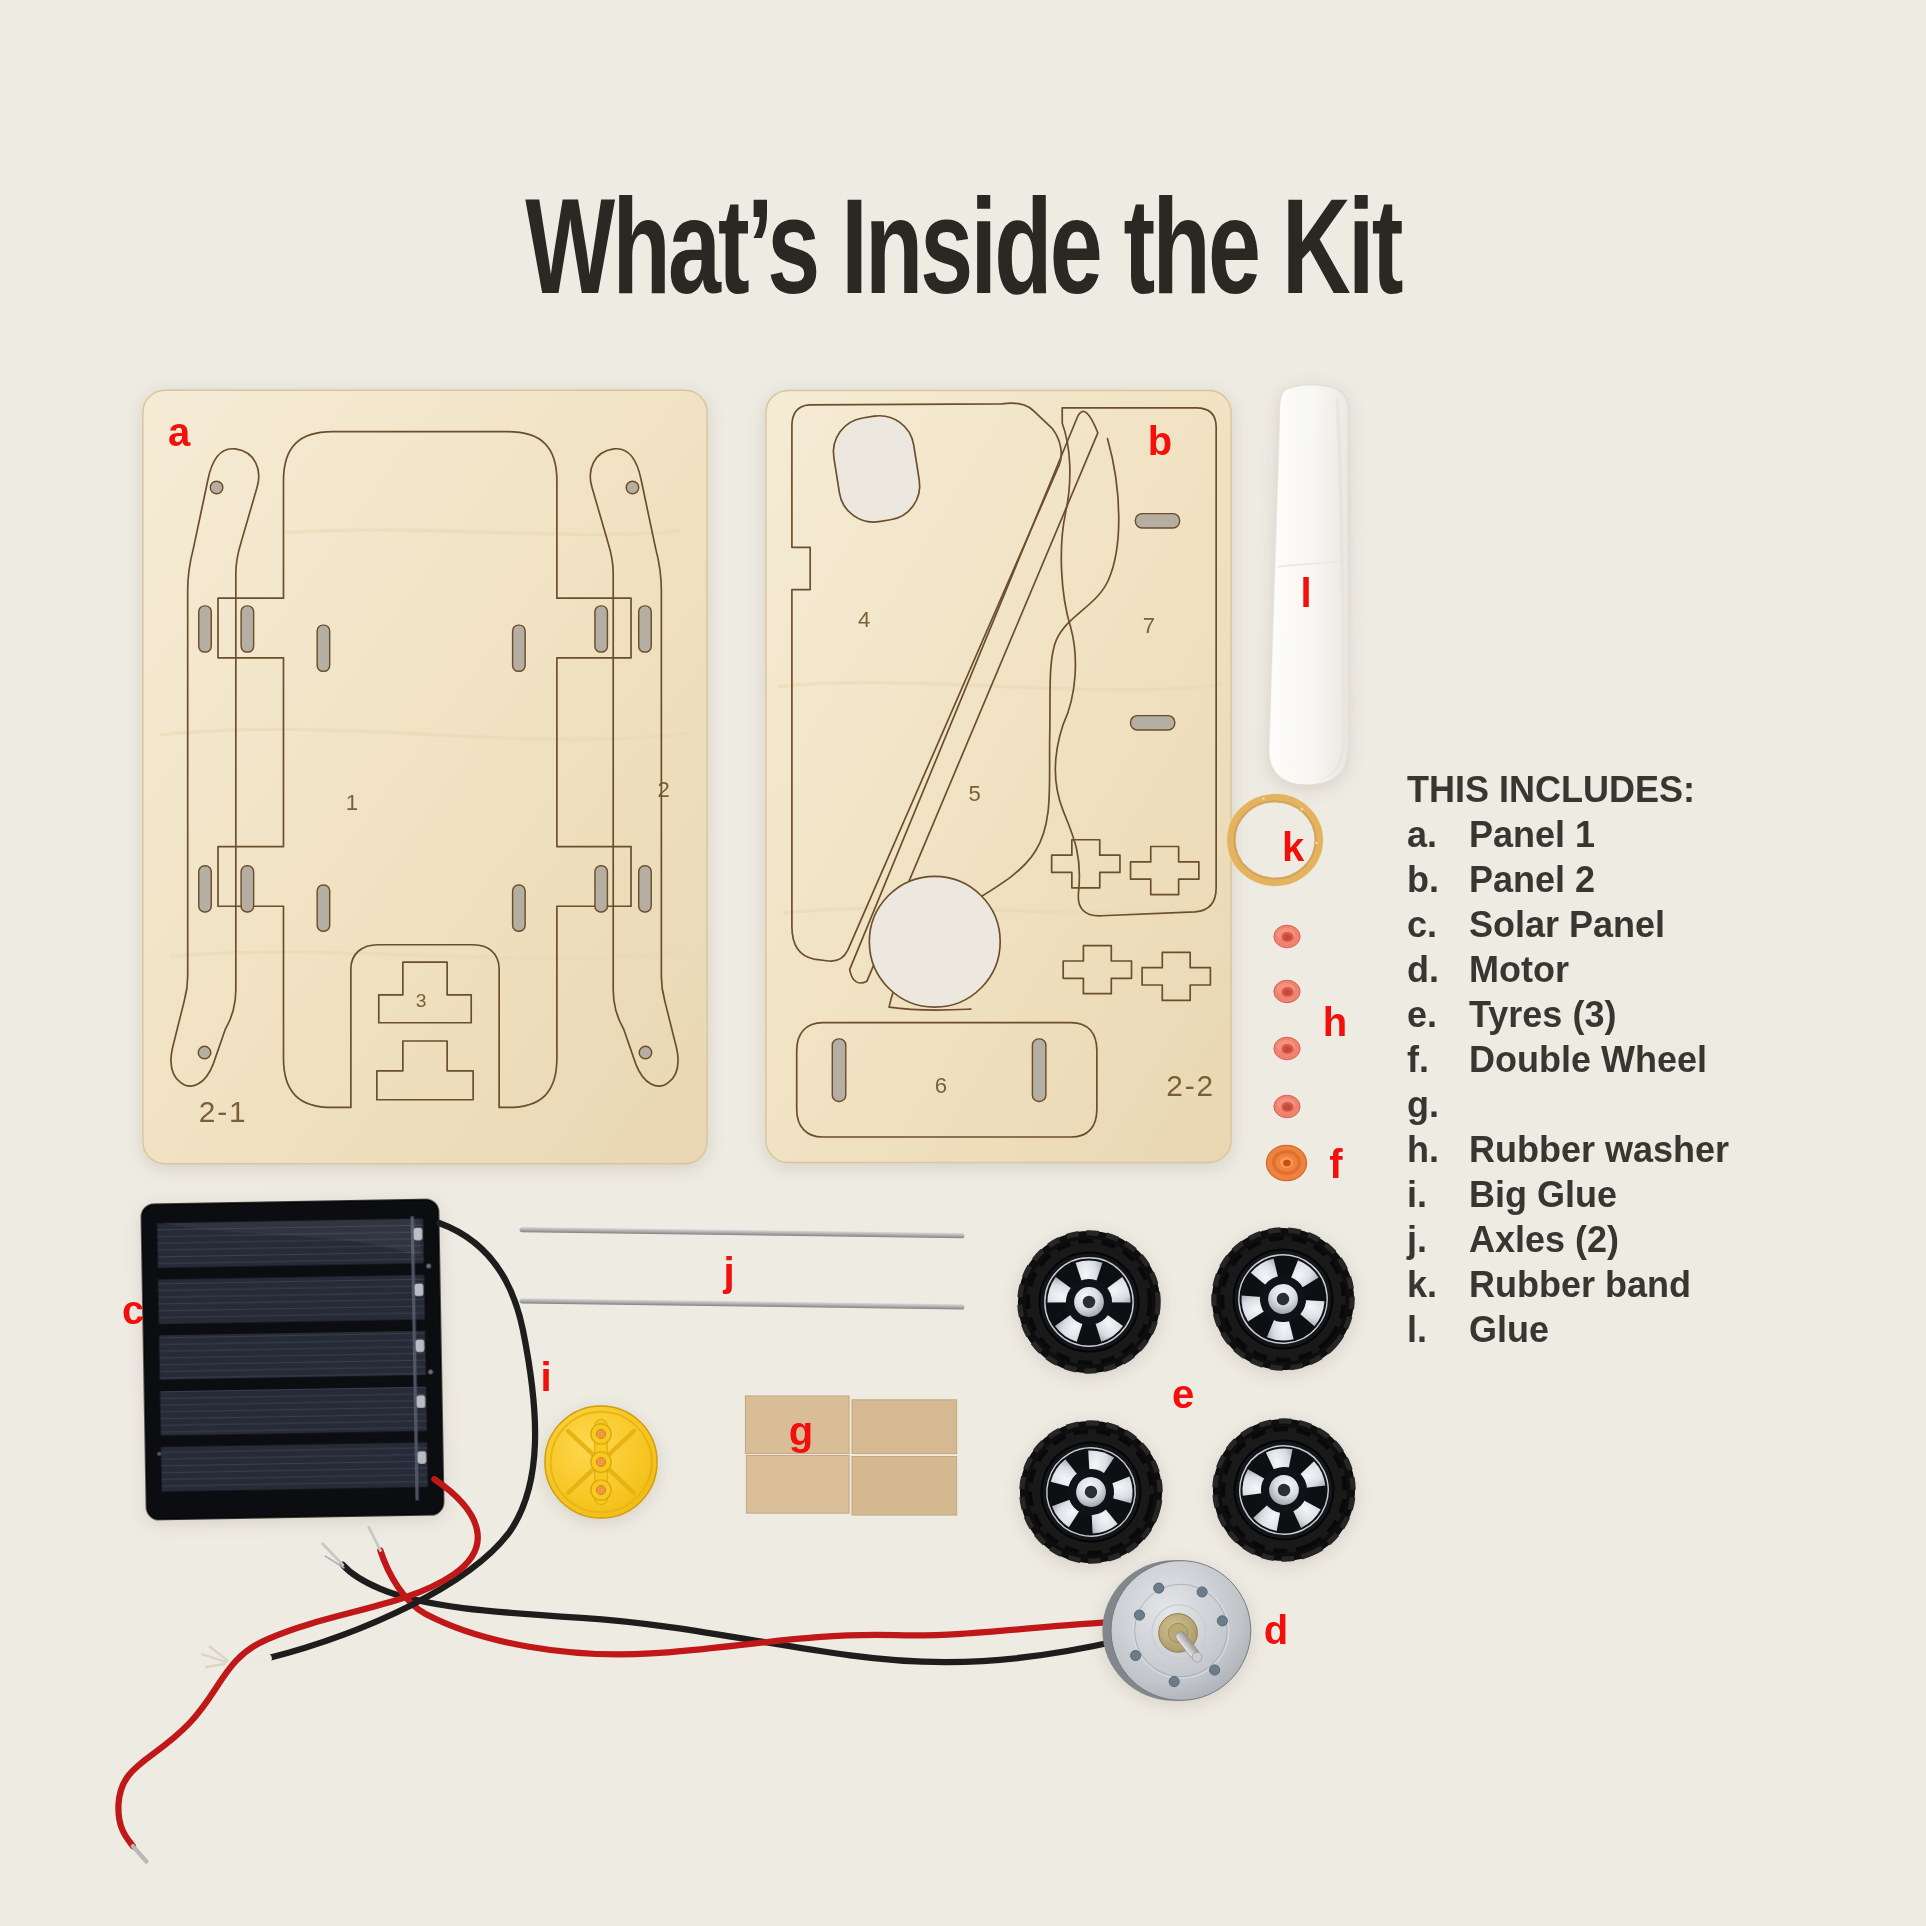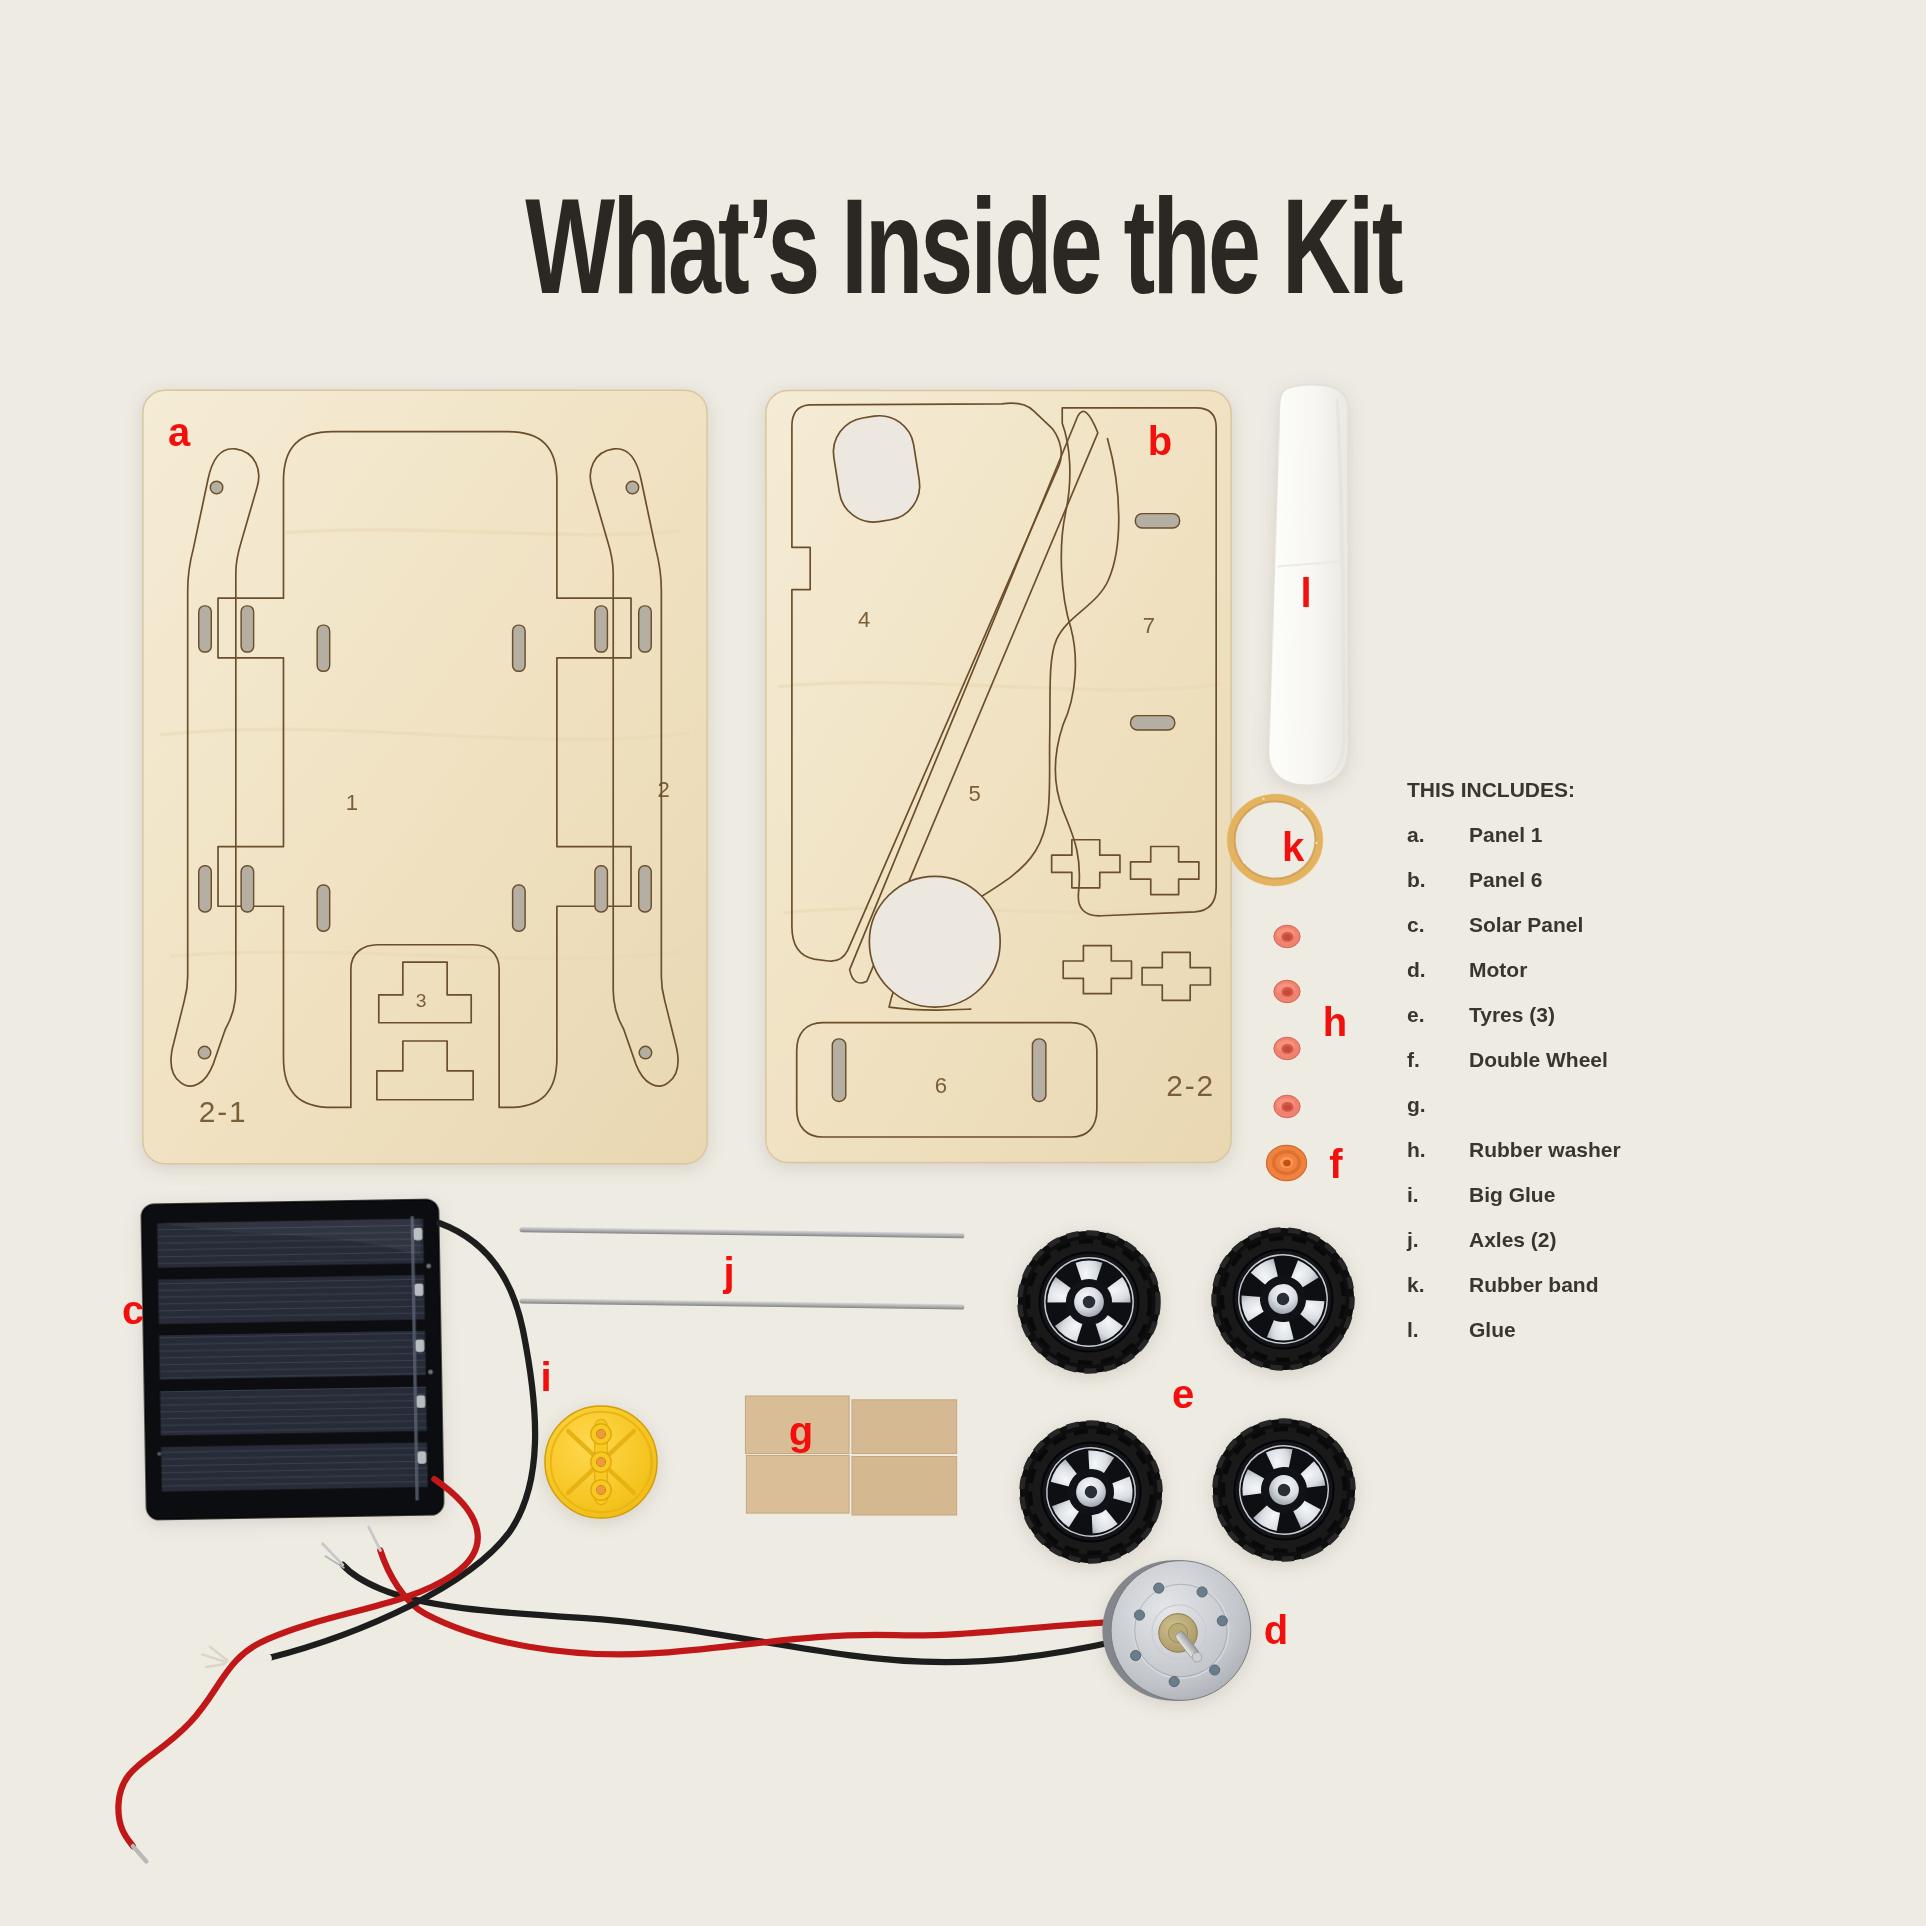--- a/index.html
+++ b/index.html
@@ -11,21 +11,21 @@
   .comp{position:absolute;display:block;}
   .shadow{filter:drop-shadow(0 4.8px 8.7px rgba(70,58,34,.14));}
   .cut{fill:none;stroke:#6b4e2b;stroke-width:3.5;stroke-linejoin:round;stroke-linecap:round;}
   .slot rect,.slot circle{fill:#b5aea2;stroke:#6b4e2b;stroke-width:3;}
   .thru{fill:#ECE8DF;stroke:#6b4e2b;stroke-width:3.5;}
   .eng{fill:#6f5128;opacity:.9;font-family:"Liberation Sans",sans-serif;}
   .grain{fill:none;stroke:#e9d9b6;stroke-width:7;opacity:.65;}
   .marker{position:absolute;transform:translate(-50%,-50%);color:#F20F0C;font-size:40px;
           font-weight:bold;line-height:1;z-index:40;}
   .includes{position:absolute;left:1407px;top:767px;width:520px;color:#393630;
-            font-size:21px;font-weight:bold;line-height:45px;z-index:30;}
+            font-size:36px;font-weight:bold;line-height:45px;z-index:30;}
   .inc-row{display:flex;}
   .inc-key{width:62px;flex:none;}
   .wires{position:absolute;left:0;top:0;z-index:20;pointer-events:none;}
   .zc{z-index:10;} .zt{z-index:25;}
 </style>
 </head>
 <body>
 
 <div class="canvas">
 
@@ -328,21 +328,21 @@
   <div class="includes">
     <div class="inc-row">
       <span>THIS INCLUDES:</span>
     </div>
   <div class="inc-row">
         <span class="inc-key">a.</span>
         <span>Panel 1</span>
       </div>
       <div class="inc-row">
         <span class="inc-key">b.</span>
-        <span>Panel 6</span>
+        <span>Panel 2</span>
       </div>
       <div class="inc-row">
         <span class="inc-key">c.</span>
         <span>Solar Panel</span>
       </div>
       <div class="inc-row">
         <span class="inc-key">d.</span>
         <span>Motor</span>
       </div>
       <div class="inc-row">

